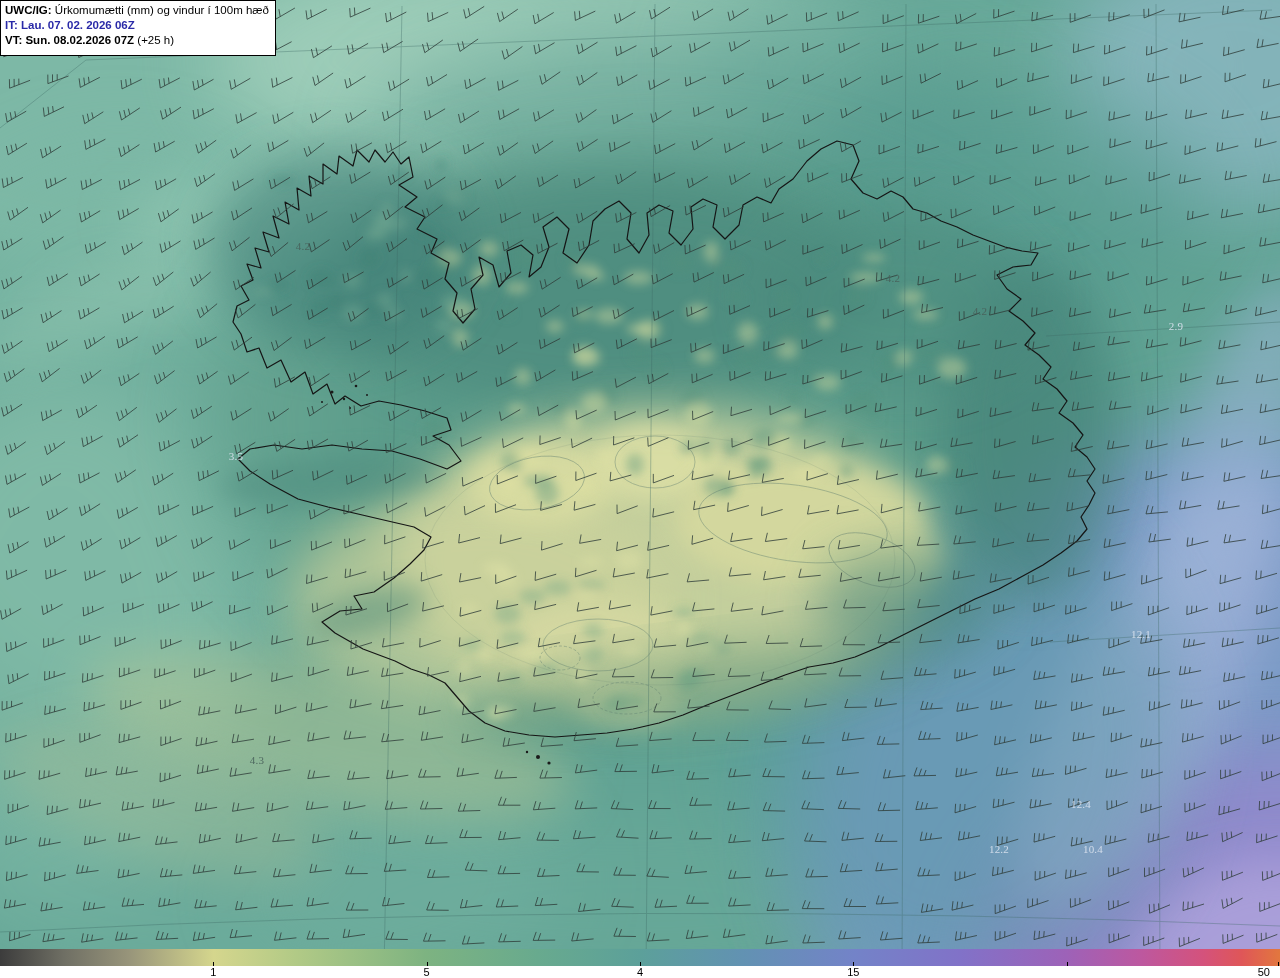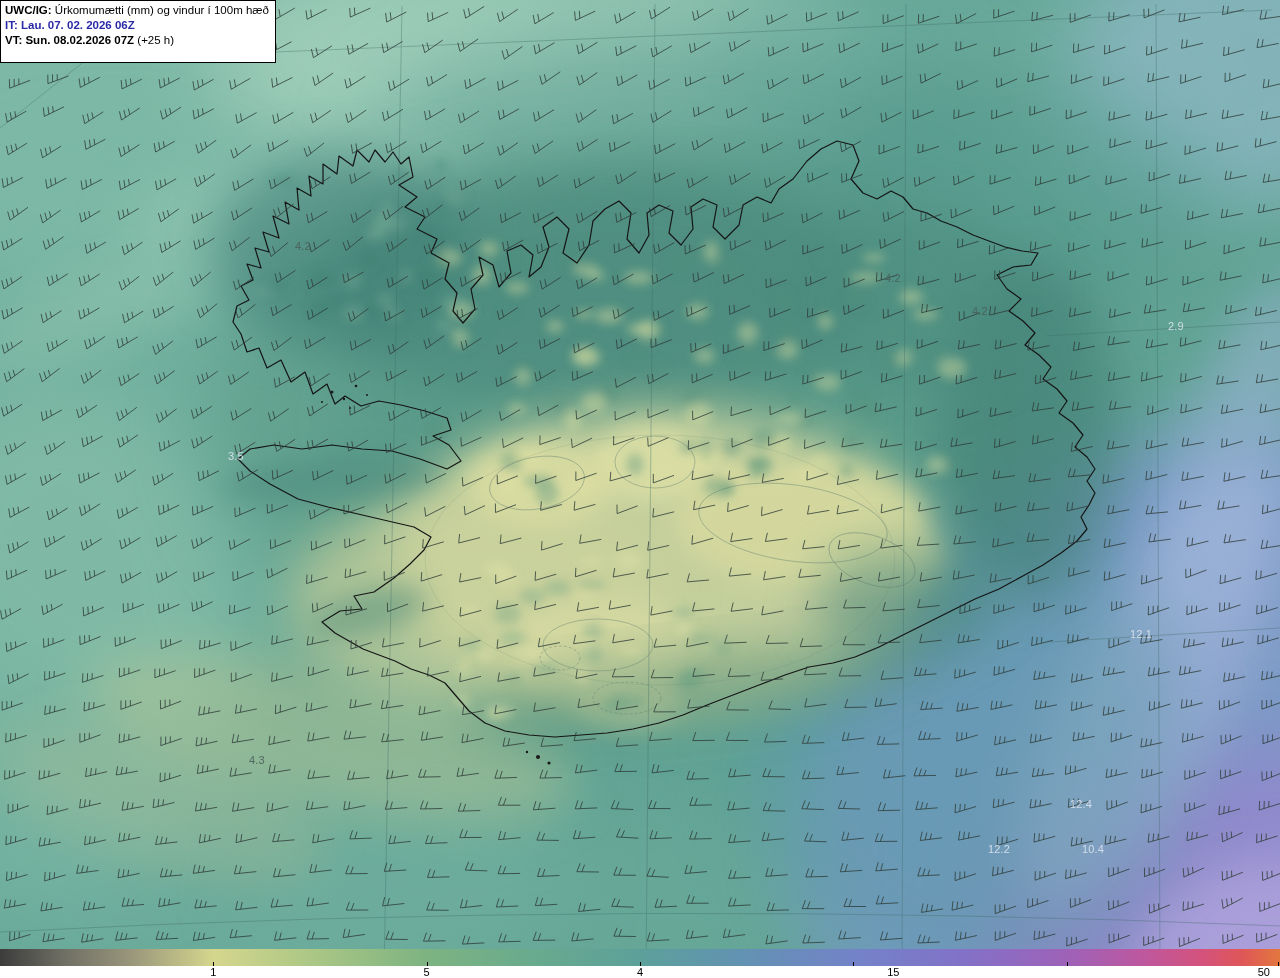--- a/index.html
+++ b/index.html
@@ -1,26 +1,26 @@
 <!DOCTYPE html>
 <html><head>
 <meta charset="utf-8">
 <style>
   html,body{margin:0;padding:0;background:#fff;}
   #stage{position:relative;width:1280px;height:978px;overflow:hidden;
          font-family:"Liberation Sans",sans-serif;background:#61a394;}
   #map-svg{position:absolute;left:0;top:0;}
   
   #title-box{position:absolute;left:0;top:0;width:max-content;background:#ffffff;
-             border:1px solid #000;padding:2px 6px 13px 4px;font-size:11.5px;line-height:1.32;
+             border:1px solid #000;padding:2px 6px 6px 4px;font-size:11.5px;line-height:1.32;
              color:#000;white-space:nowrap;z-index:5;}
   #title-box .l2{color:#2a2aa8;font-weight:bold;}
   #title-box b{font-weight:bold;}
   
-  #map-value-labels{position:absolute;left:0;top:0;width:1264px;height:978px;pointer-events:none;z-index:3;}
+  #map-value-labels{position:absolute;left:0;top:0;width:1264px;height:978px;pointer-events:none;z-index:3;font-family:Liberation Serif, serif;}
   .map-val{position:absolute;transform:translate(-50%,-50%);font-size:11px;letter-spacing:.2px;}
   .map-val.dark{color:rgba(72,96,90,.9);}
   .map-val.light{color:rgba(218,226,238,.9);}
   
   .cb-wrap{position:absolute;left:0;top:949px;width:1280px;height:29px;background:#ffffff;z-index:6;}
   .cb-grad{position:absolute;left:0;top:0;width:1280px;height:17px;}
   .cb-tick{position:absolute;top:13px;width:1px;height:4px;background:#000;}
   .cb-label{position:absolute;top:17px;font-size:11px;color:#000;line-height:12px;}
 </style>
 </head>
@@ -337,19 +337,19 @@
         <div class="cb-tick" style="left: 426.624px;"></div>
         <div class="cb-tick" style="left: 640px;"></div>
         <div class="cb-tick" style="left: 853.376px;"></div>
         <div class="cb-tick" style="left: 1066.62px;"></div>
         <div class="cb-tick" style="left: 1278px;"></div>
       </div>
     <div>
         <span class="cb-label" style="left: 213.376px; transform: translateX(-50%);">1</span>
         <span class="cb-label" style="left: 426.624px; transform: translateX(-50%);">5</span>
         <span class="cb-label" style="left: 640px; transform: translateX(-50%);">4</span>
-        <span class="cb-label" style="left: 853.376px; transform: translateX(-50%); margin-left: 40px;">15</span>
+        <span class="cb-label" style="left: 853.376px; transform: translateX(-50%);">15</span>
         <span class="cb-label" style="left: 1023px; transform: translateX(-50%); margin-top: 40px;">30</span>
         <span class="cb-label" style="left: 1270px; transform: translateX(-100%);">50</span>
       </div>
   </div>
 
 </div>
 
 </body></html>

